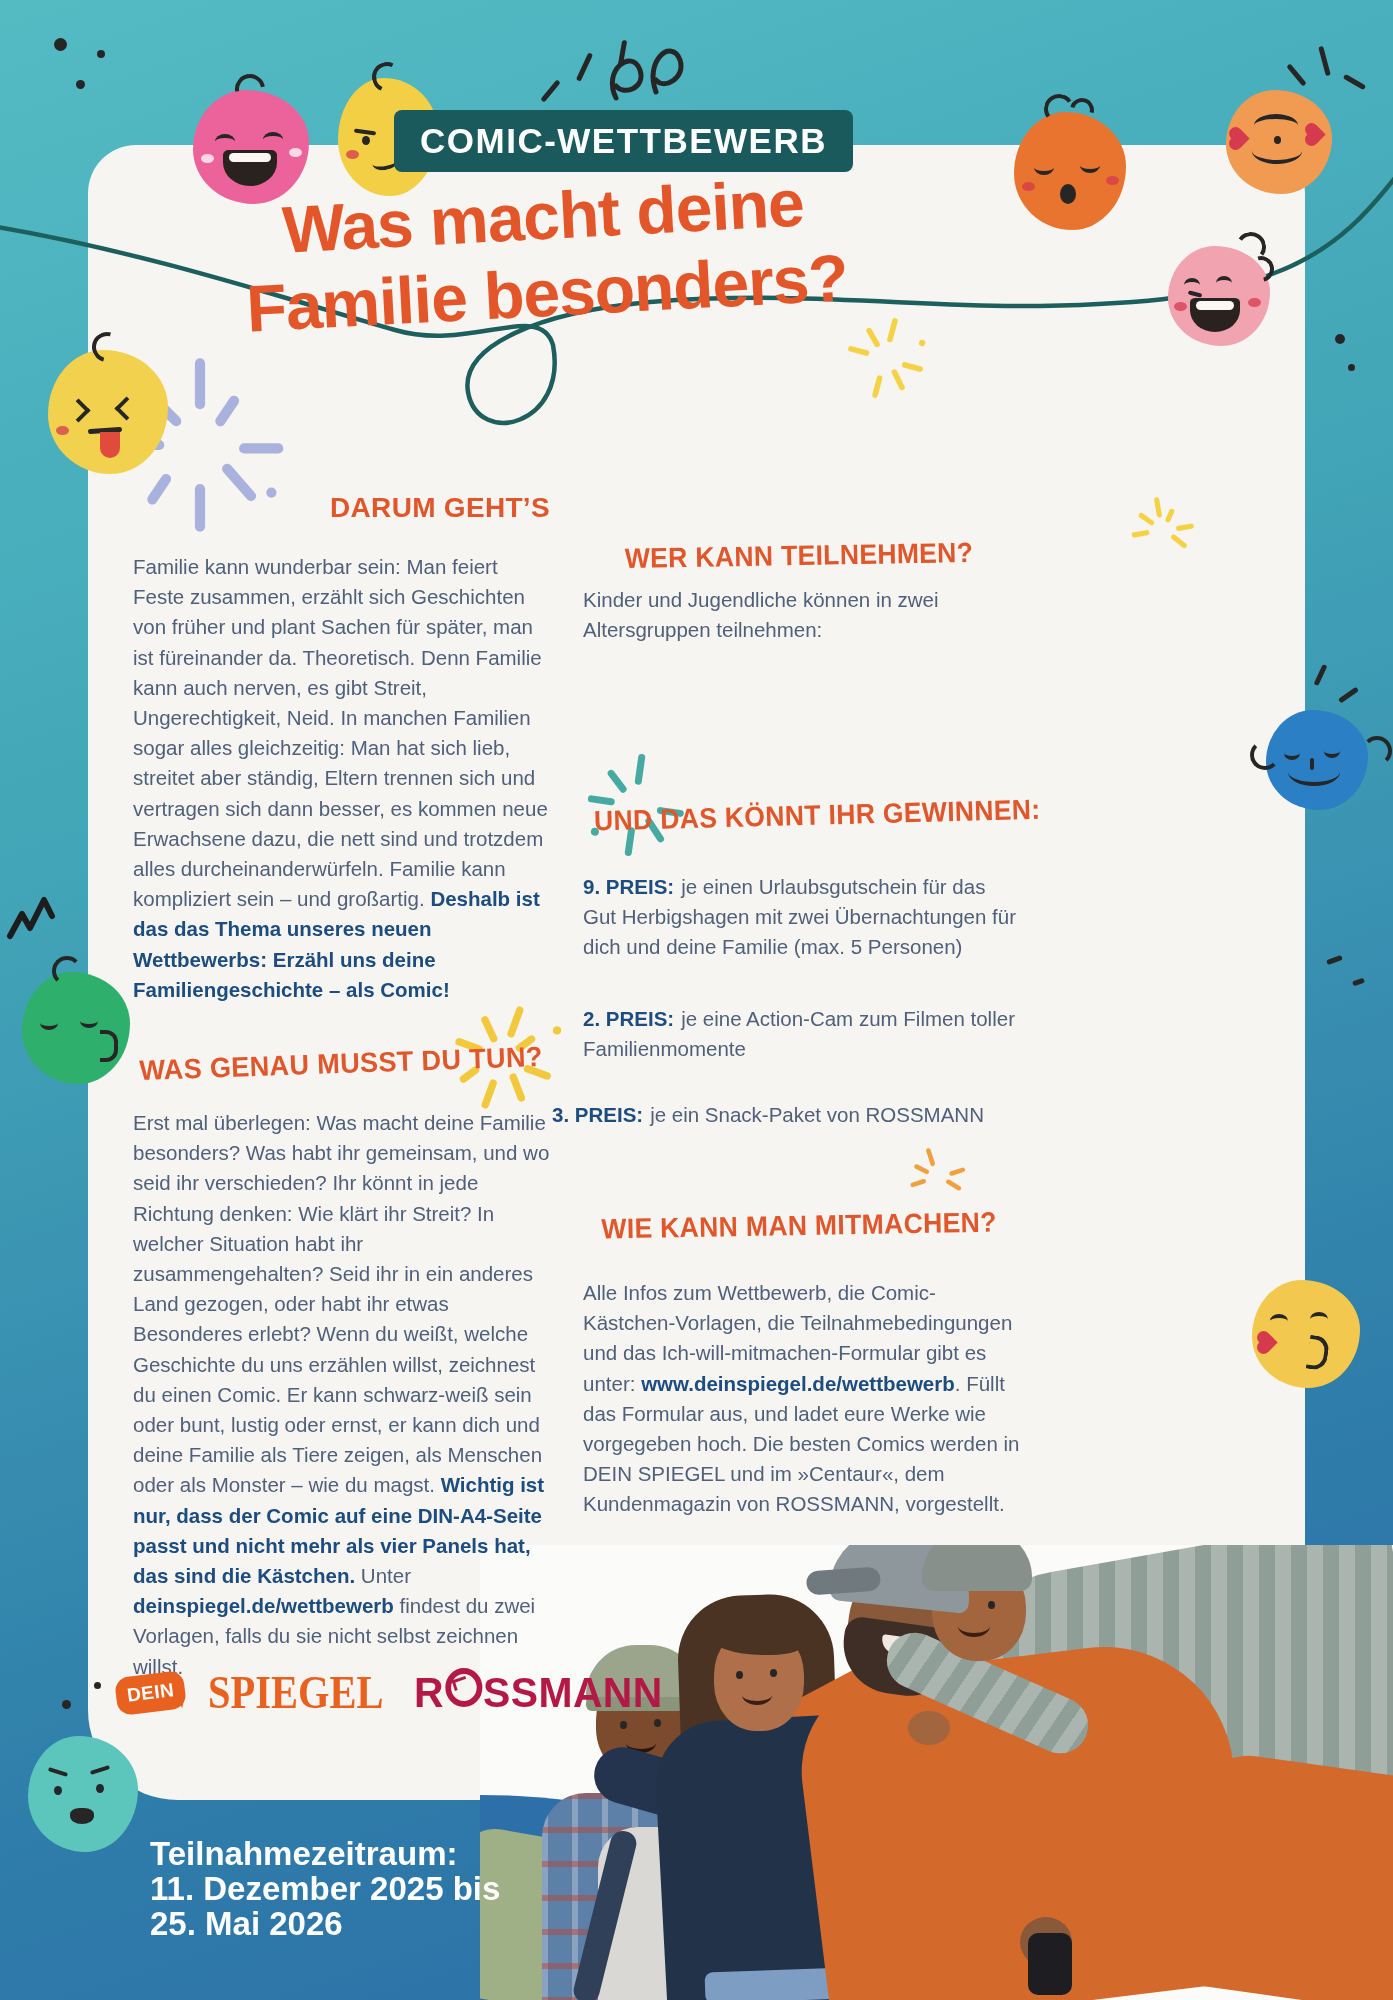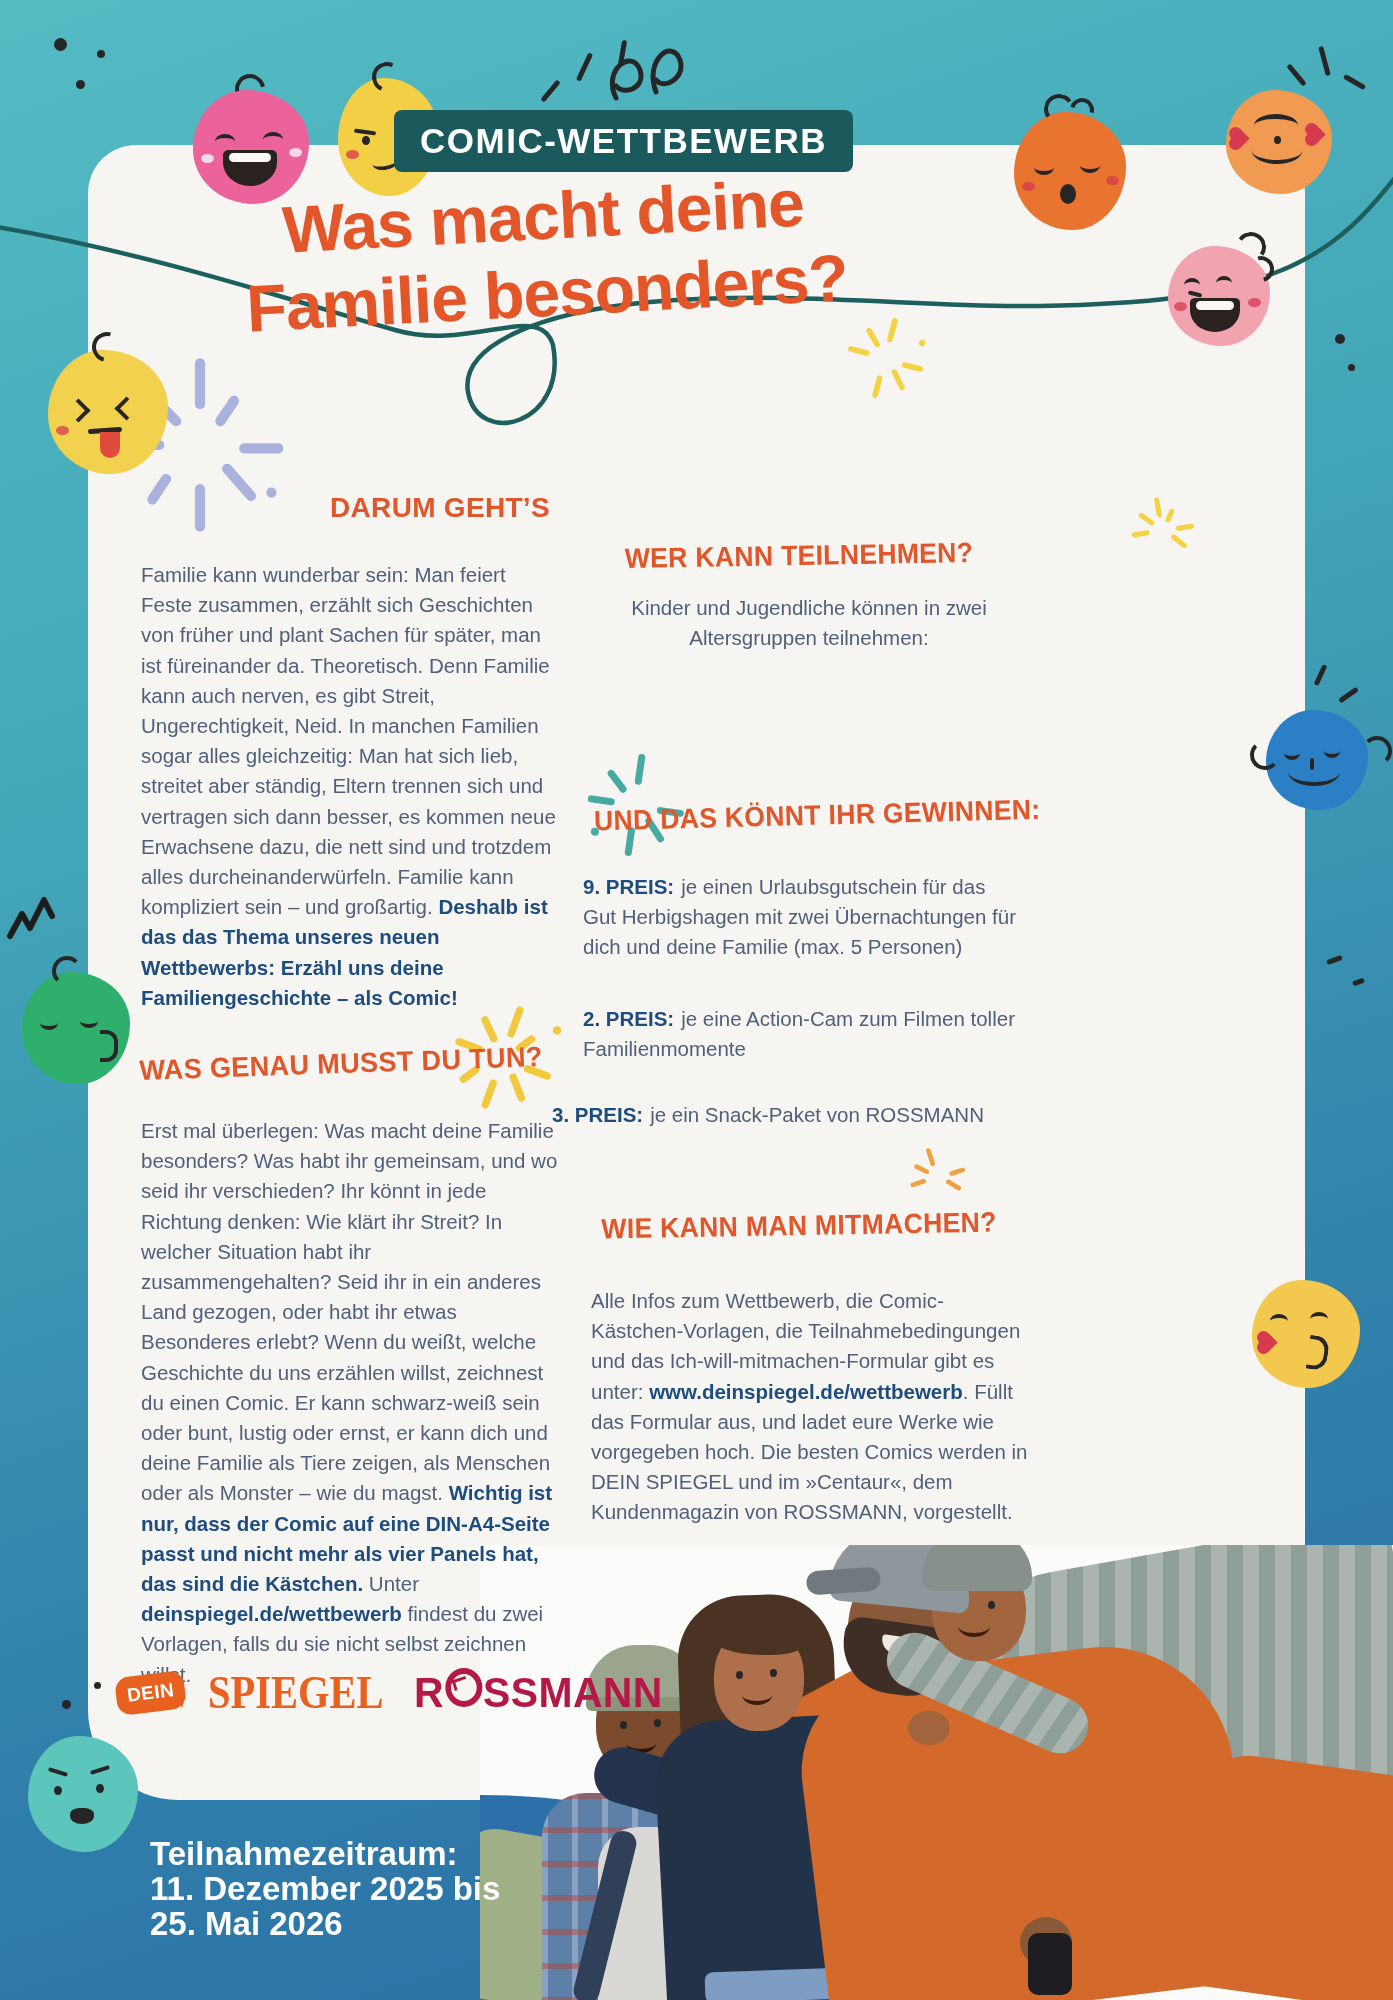--- a/index.html
+++ b/index.html
@@ -11,21 +11,21 @@
         border-radius:48px 48px 120px 90px;z-index:2;}
   
   #banner{position:absolute;left:394px;top:110px;background:#1A5A5C;color:#fff;
           font-weight:800;font-size:35px;letter-spacing:1.5px;padding:11px 26px;border-radius:8px;z-index:6;}
   #title{position:absolute;left:150px;top:178px;width:790px;text-align:center;color:#E2562A;
          font-weight:800;font-size:66px;line-height:1.16;letter-spacing:-1px;
          transform:rotate(-3deg);z-index:6;}
   
   .hd{position:absolute;font-weight:800;font-size:28px;color:#E0572B;letter-spacing:.3px;
       text-align:center;white-space:nowrap;z-index:6;}
-  .body{position:absolute;font-size:20.5px;line-height:30.2px;color:#50607A;z-index:6;margin:8px;}
+  .body{position:absolute;font-size:20.5px;line-height:30.2px;color:#50607A;z-index:6;margin:0;}
   .bb{color:#1D4C7E;font-weight:700;}
   .prize{margin:0;}
   .prize .bb{margin-right:7px;}
   
   svg.deco{position:absolute;z-index:3;overflow:visible;}
   
   #logo-ds{position:absolute;left:116px;top:1660px;z-index:7;}
   #dein-bubble{position:absolute;left:0;top:14px;background:#E8611F;border-radius:14px;
                padding:8px 11px;transform:rotate(-7deg);}
   #dein-bubble::after{content:"";position:absolute;right:-7px;bottom:3px;border:8px solid transparent;
@@ -159,21 +159,21 @@
     <span>Familie kann wunderbar sein: Man feiert Feste zusammen, erzählt sich Geschichten von früher und plant Sachen für später, man ist füreinander da. Theoretisch. Denn Familie kann auch nerven, es gibt Streit, Ungerechtigkeit, Neid. In manchen Familien sogar alles gleichzeitig: Man hat sich lieb, streitet aber ständig, Eltern trennen sich und vertragen sich dann besser, es kommen neue Erwachsene dazu, die nett sind und trotzdem alles durcheinanderwürfeln. Familie kann kompliziert sein – und großartig. </span><b class="bb">Deshalb ist das das Thema unseres neuen Wettbewerbs: Erzähl uns deine Familiengeschichte – als Comic!</b>
   </p>
 
   <div class="hd" style="left:133px;top:1048px;width:414px;transform:rotate(-2deg) scaleX(.97);">WAS GENAU MUSST DU TUN?</div>
   <p class="body" style="left:133px;top:1108px;width:422px;">
     <span>Erst mal überlegen: Was macht deine Familie besonders? Was habt ihr gemeinsam, und wo seid ihr verschieden? Ihr könnt in jede Richtung denken: Wie klärt ihr Streit? In welcher Situation habt ihr zusammengehalten? Seid ihr in ein anderes Land gezogen, oder habt ihr etwas Besonderes erlebt? Wenn du weißt, welche Geschichte du uns erzählen willst, zeichnest du einen Comic. Er kann schwarz-weiß sein oder bunt, lustig oder ernst, er kann dich und deine Familie als Tiere zeigen, als Menschen oder als Monster – wie du magst. </span><b class="bb">Wichtig ist nur, dass der Comic auf eine DIN-A4-Seite passt und nicht mehr als vier Panels hat, das sind die Kästchen. </b><span>Unter </span><b class="bb">deinspiegel.de/wettbewerb</b><span> findest du zwei Vorlagen, falls du sie nicht selbst zeichnen willst.</span>
   </p>
 
   <div class="hd" style="left:583px;top:540px;width:432px;transform:rotate(-1deg) scaleX(.95);">WER KANN TEILNEHMEN?</div>
   <p class="body" style="left:583px;top:585px;width:436px;">
-    <span style="display:block;text-align:center;">Kinder und Jugendliche können in zwei Altersgruppen teilnehmen:</span>
+    <span style="display:block;">Kinder und Jugendliche können in zwei Altersgruppen teilnehmen:</span>
   </p>
 
   <div class="hd" style="left:583px;top:800px;width:440px;transform:rotate(-1.5deg) scaleX(.95);">UND DAS KÖNNT IHR GEWINNEN:</div>
   <p class="body prize" style="left:583px;top:872px;width:438px;">
     <b class="bb">9. PREIS:</b><span>je einen Urlaubsgutschein für das Gut Herbigshagen mit zwei Übernachtungen für dich und deine Familie (max. 5 Personen)</span>
   </p>
   <p class="body prize" style="left:583px;top:1004px;width:438px;">
     <b class="bb">2. PREIS:</b><span>je eine Action-Cam zum Filmen toller Familienmomente</span>
   </p>
   <p class="body prize" style="left:552px;top:1100px;width:438px;">

